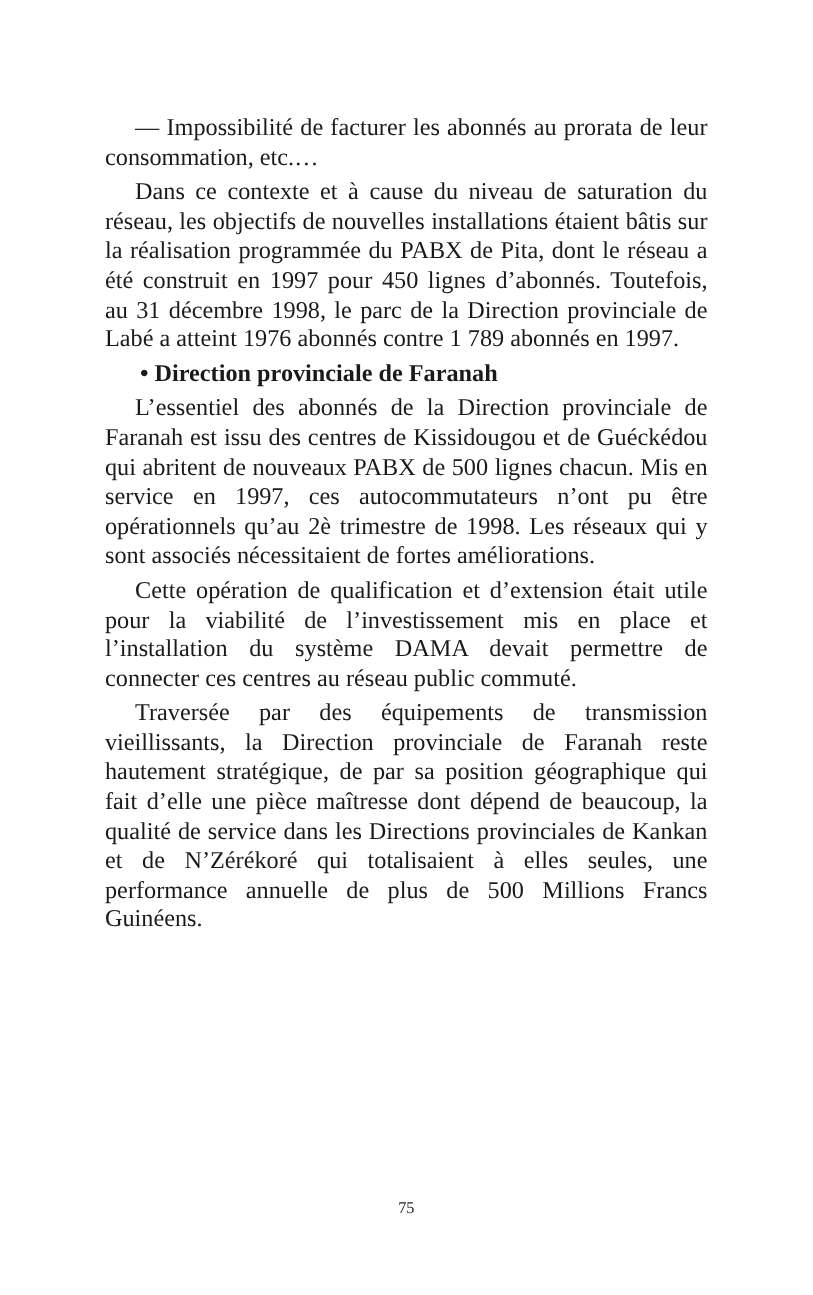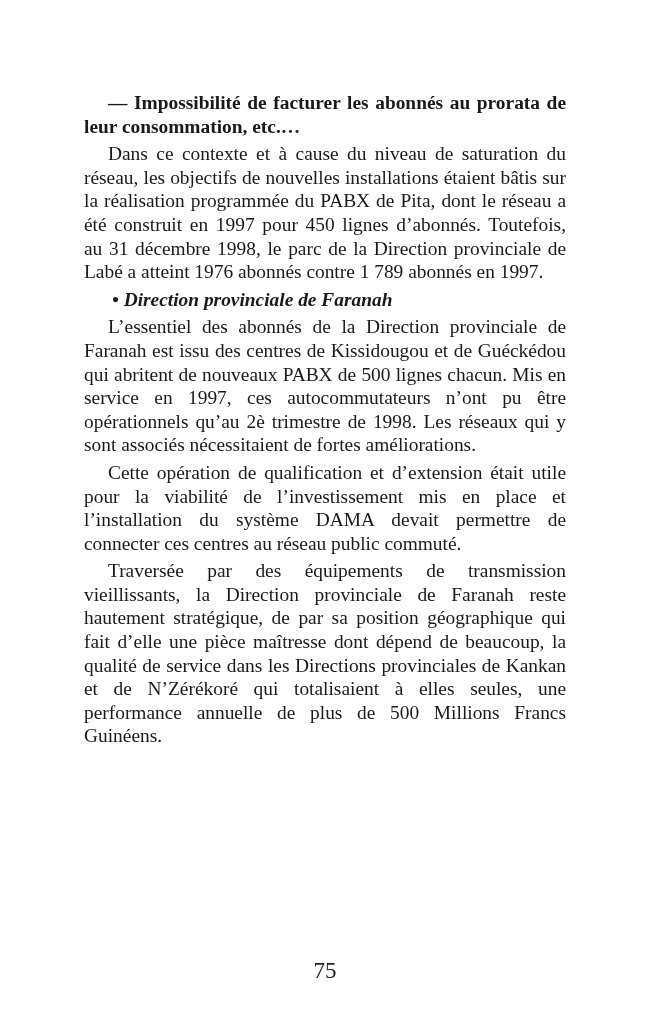--- a/index.html
+++ b/index.html
@@ -24,35 +24,33 @@
       line-height: 23.6px;
     }
     .para {
       margin: 0 0 4px 0;
       text-align: justify;
       text-indent: 24px;
       hyphens: none;
     }
     .para.first {
       text-indent: 24px;
-      font-weight: bold;
     }
     .heading {
       margin: 0 0 4px 0;
       padding-left: 28px;
       font-weight: bold;
-      font-style: italic;
     }
     .page-number {
       position: absolute;
       left: 0;
       width: 650px;
       top: 958px;
       text-align: center;
-      font-size: 23px;
+      font-size: 13px;
       color: #222;
     }
   </style>
 </head>
 <body>
 
 <div class="page-body">
   <p class="para first">—  Impossibilité de facturer les abonnés au prorata de leur consommation, etc.…</p>
   <p class="para">Dans ce contexte et à cause du niveau de saturation du réseau, les objectifs de nouvelles installations étaient bâtis sur la réalisation programmée du PABX de Pita, dont le réseau a été construit en 1997 pour 450 lignes d’abonnés. Toutefois, au 31 décembre 1998, le parc de la Direction provinciale de Labé a atteint 1976 abonnés contre 1 789 abonnés en 1997.</p>
   <p class="heading">• Direction provinciale de Faranah</p>

